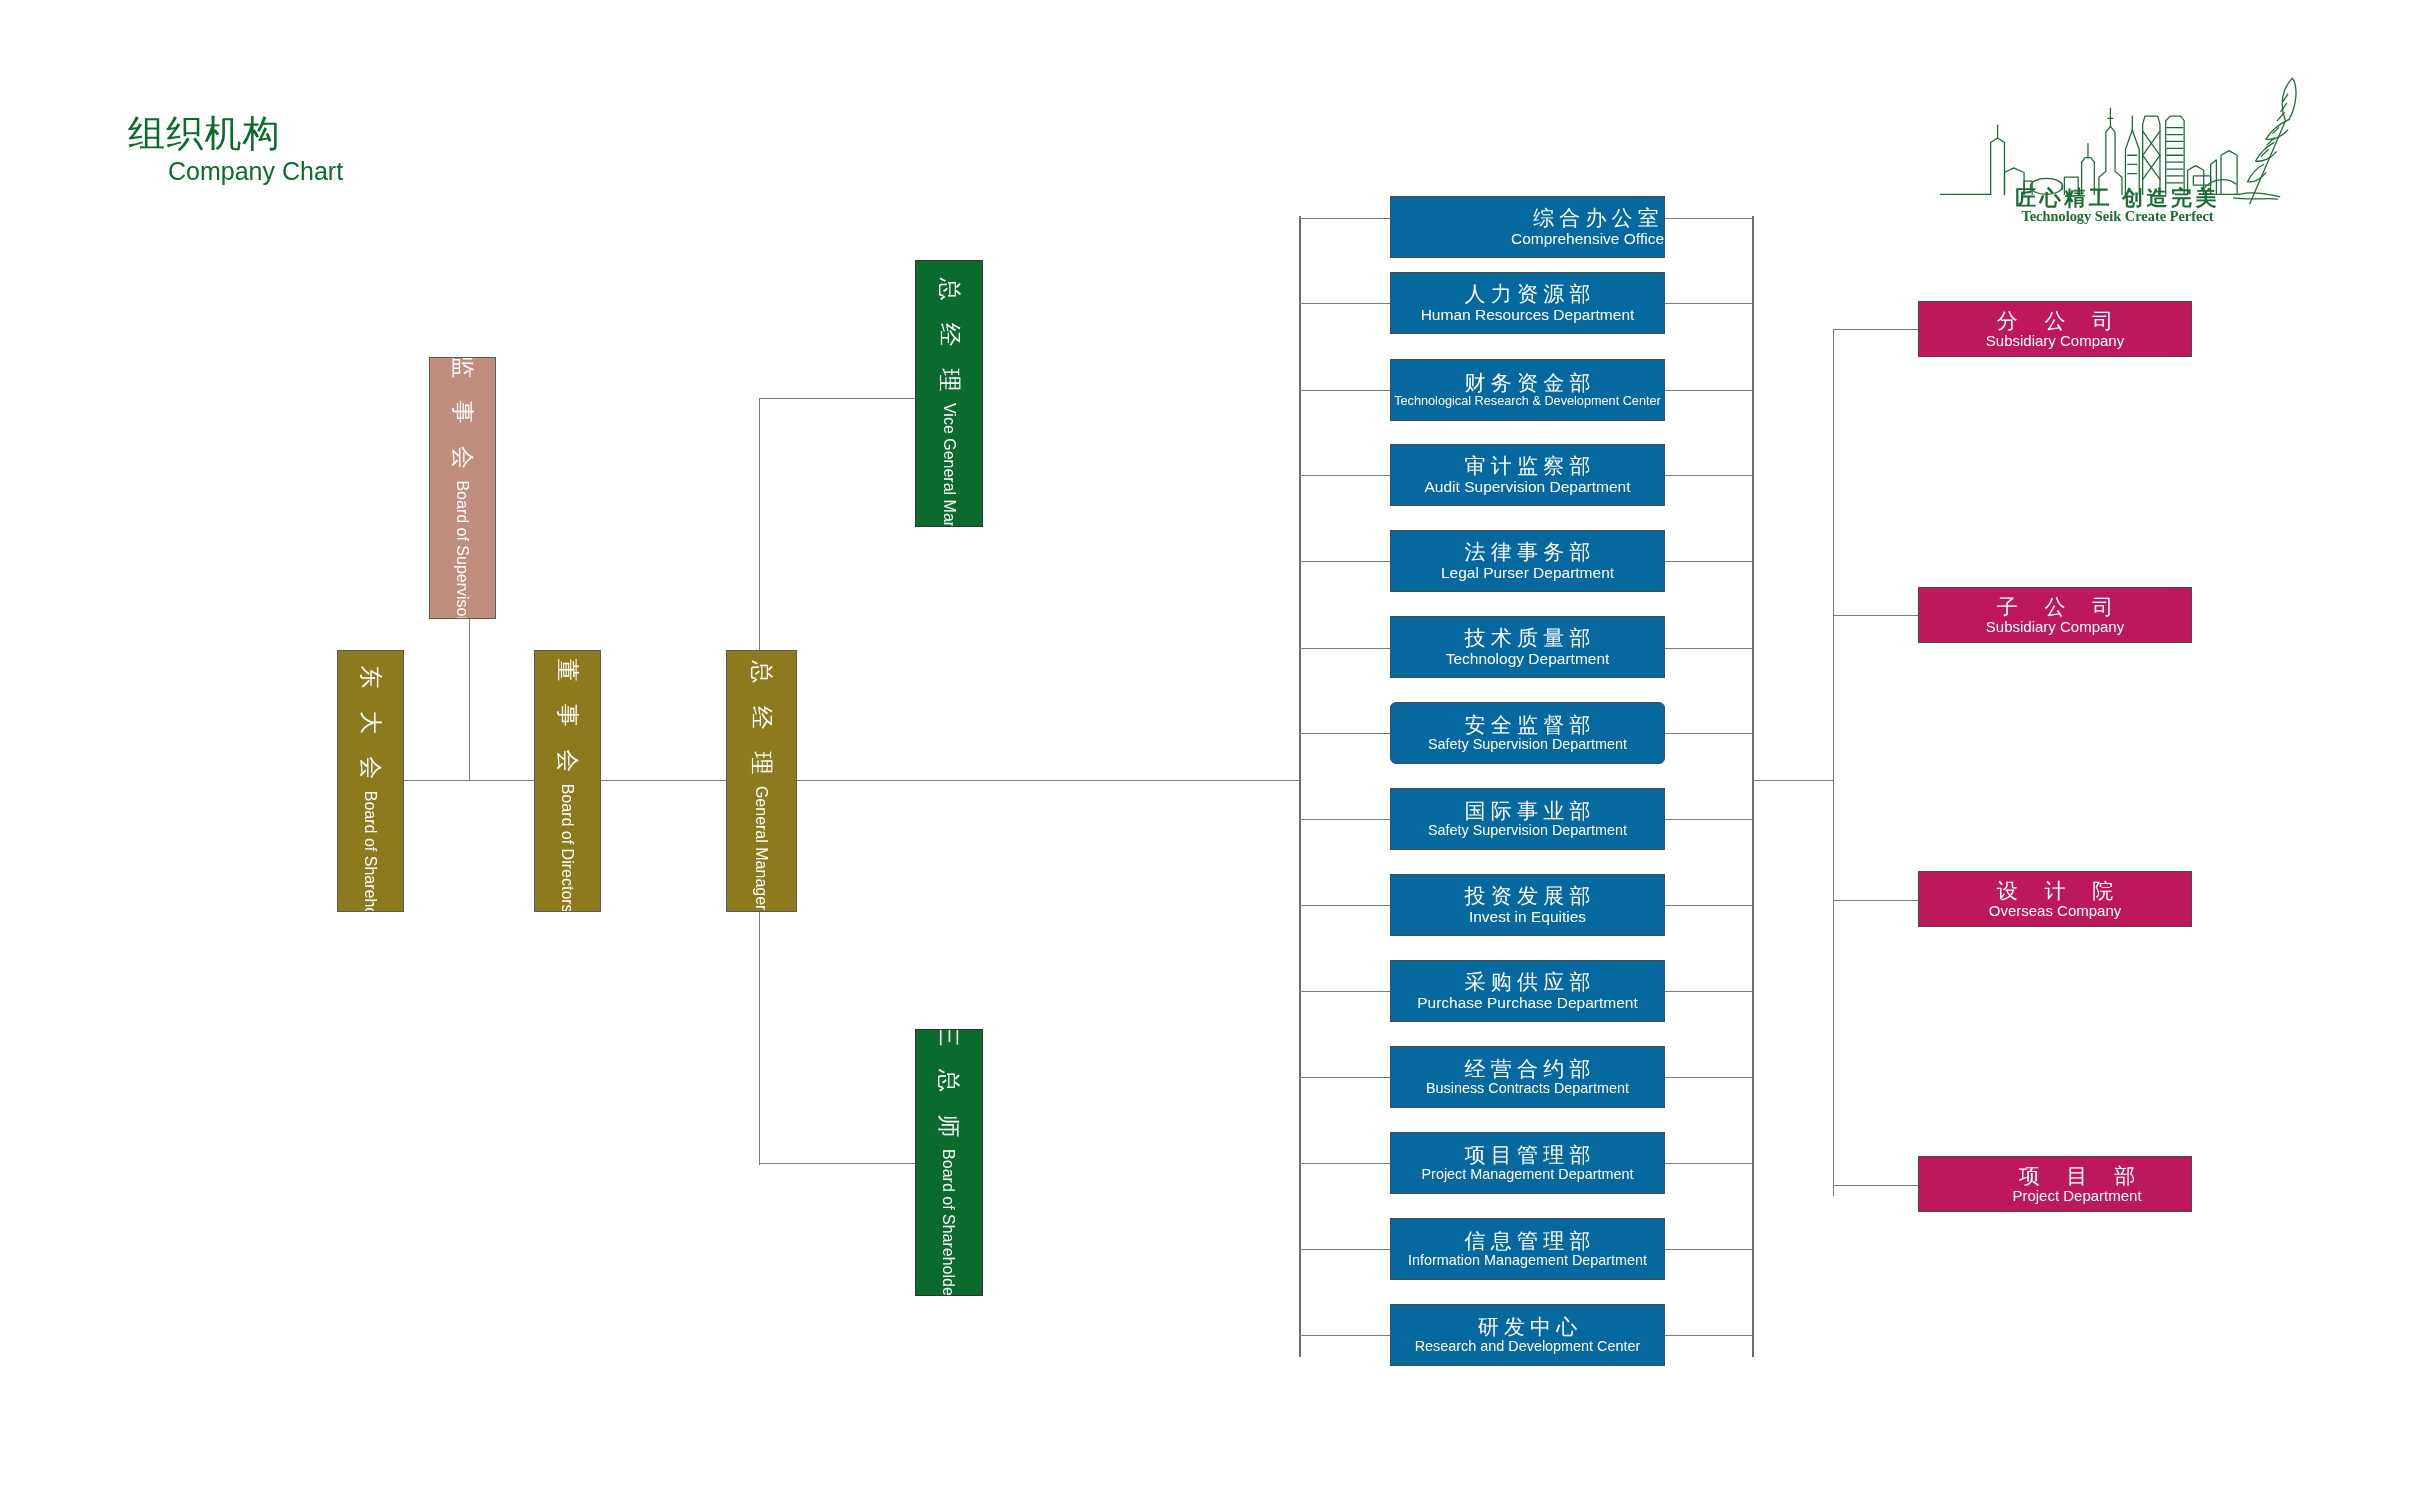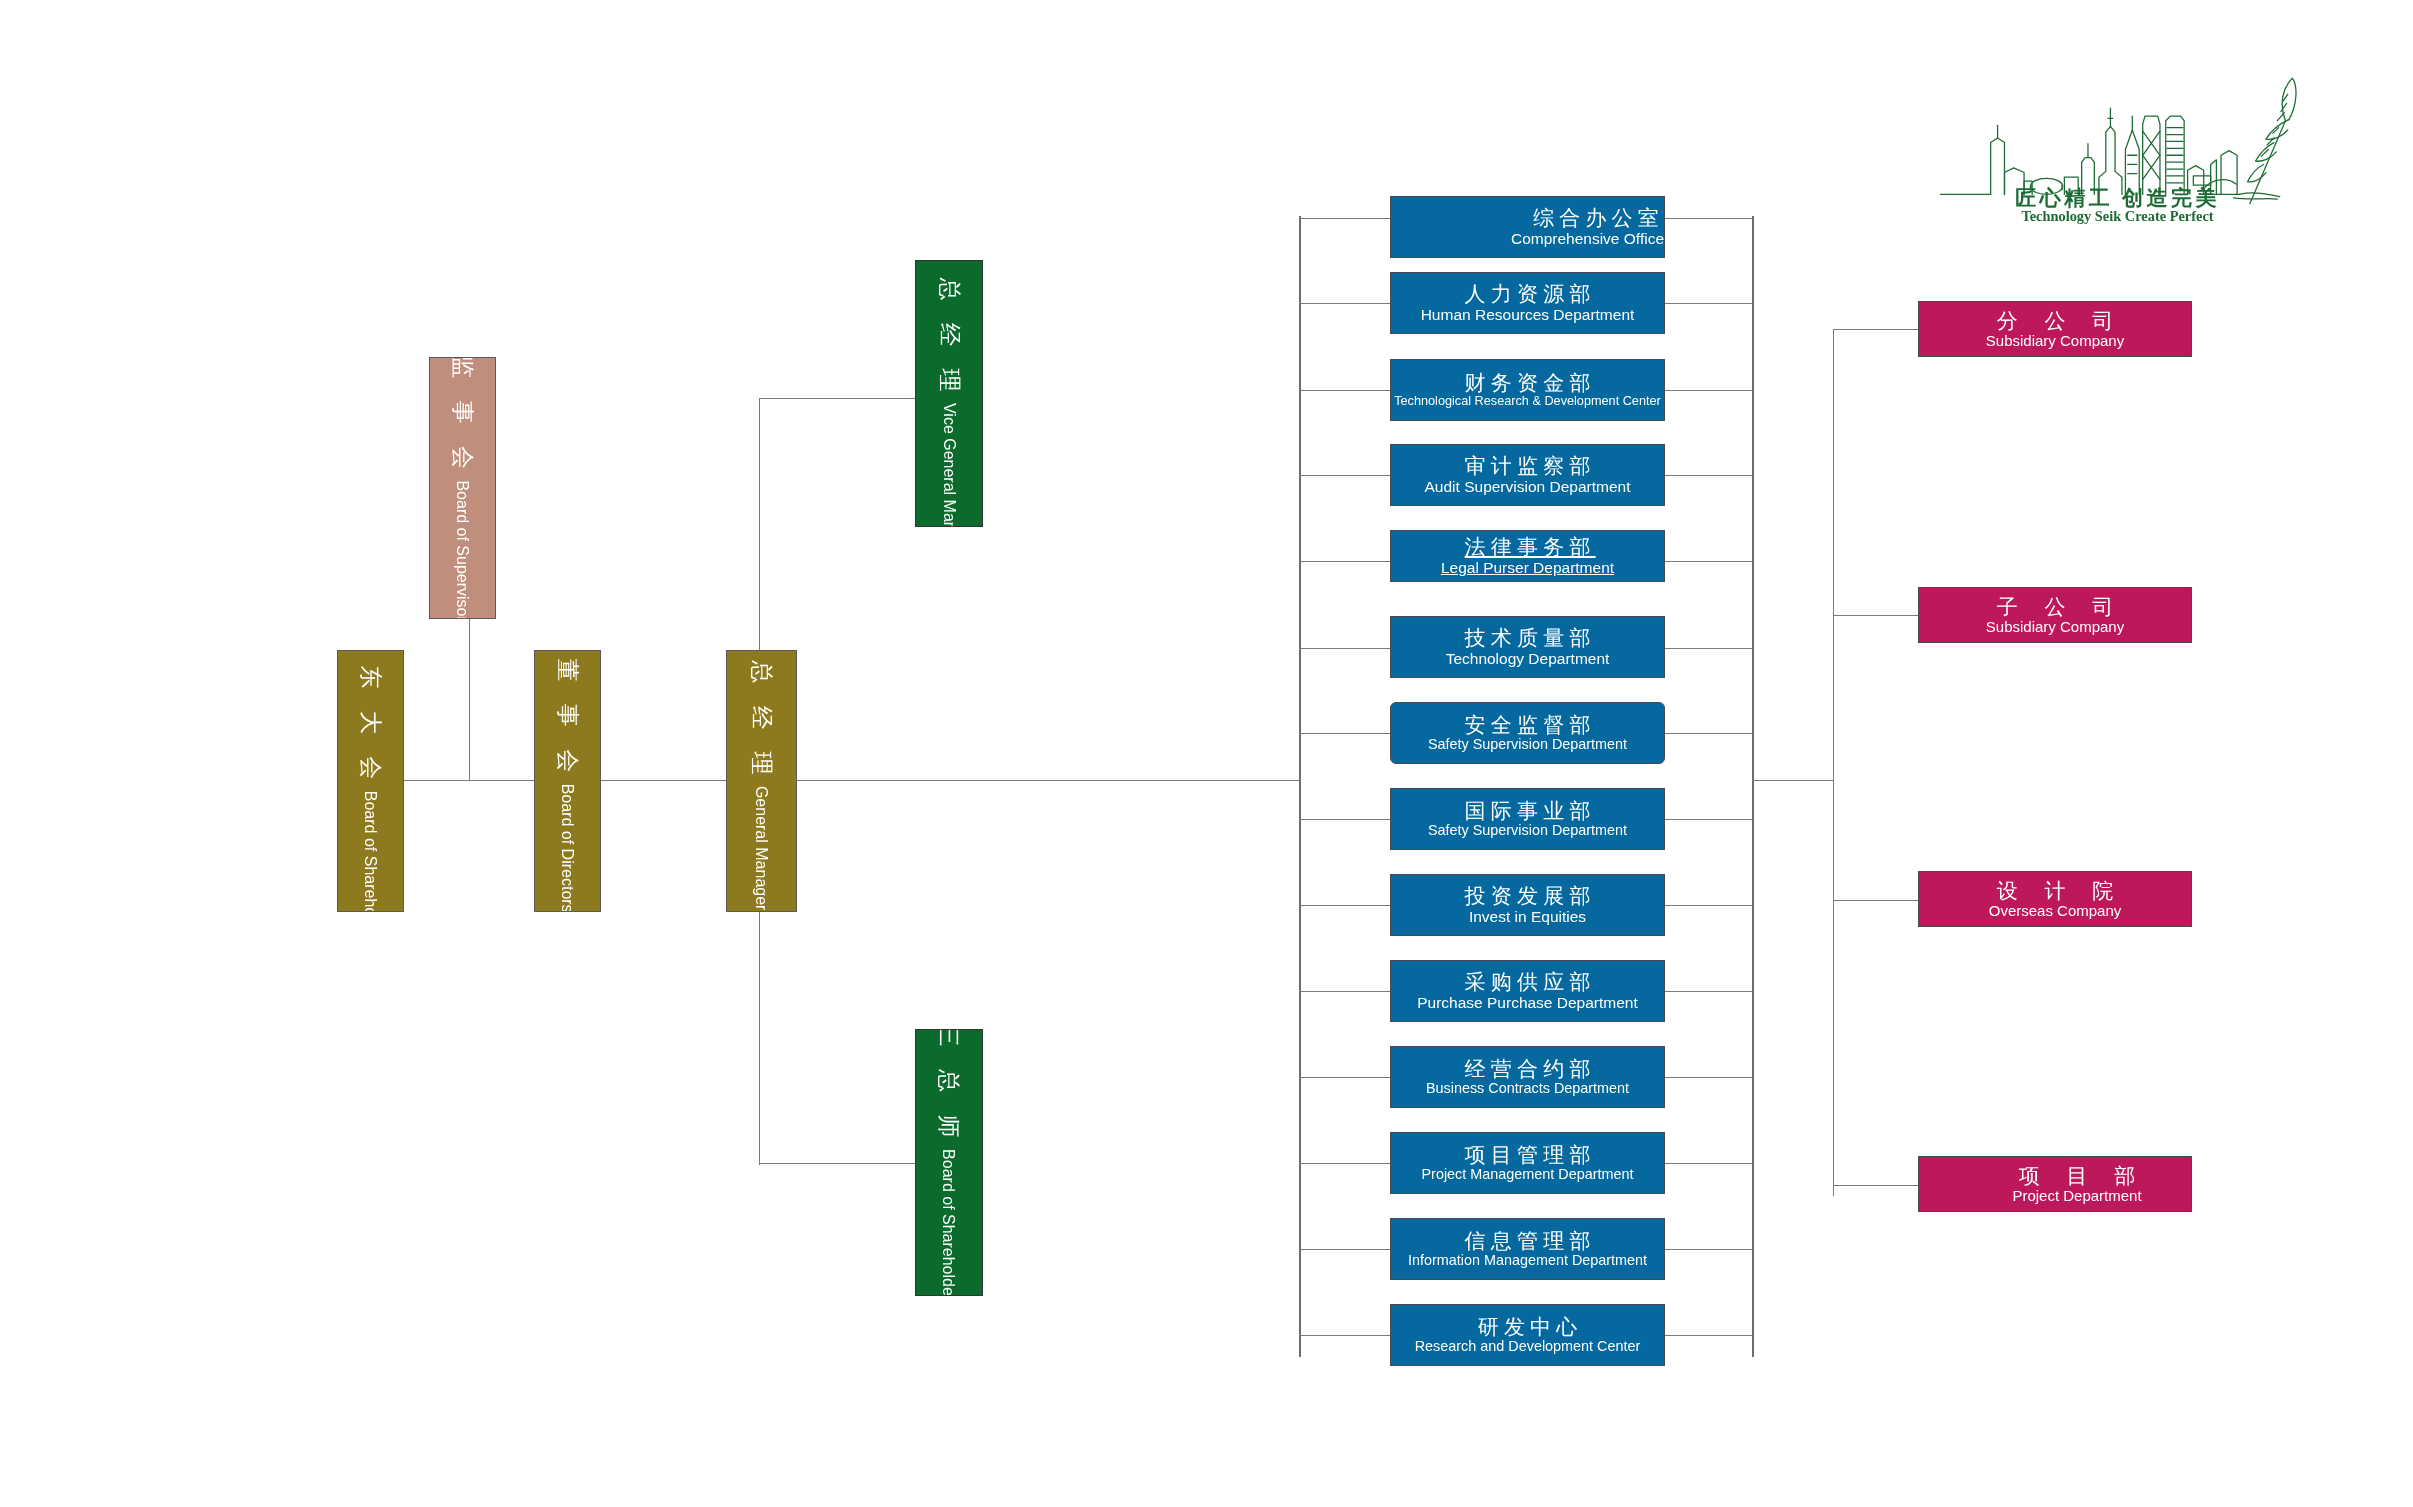--- a/index.html
+++ b/index.html
@@ -144,20 +144,24 @@
     white-space: nowrap;
   }
   .hbox.unit .h-cn { letter-spacing: 10.4px; text-indent: 10.4px; }
   .hbox.unit .h-en { font-size: 15px; }
 </style>
 </head>
 <body>
 
 <div id="page">
 
+  <div id="title-block">
+    <div id="title-cn">组织机构</div>
+    <div id="title-en">Company Chart</div>
+  </div>
 
   <div id="logo">
     <svg width="357" height="173" viewBox="0 0 620 300" fill="none" stroke="#1C6B34" stroke-width="2.2" stroke-linejoin="round" stroke-linecap="round">
 
       <path d="M0 228 L88 228"></path>
 
       <path d="M88 228 L88 138 L100 130 L112 138 L112 228"></path>
       <path d="M100 130 L100 108"></path>
 
       <path d="M112 228 L112 190 L128 182 L146 190 L146 228"></path>
@@ -319,21 +323,21 @@
         <div class="h-en">Human Resources Department</div>
       </div>
       <div class="hbox dept" style="left: 1390px; top: 359px; width: 275px; height: 62px;">
         <div class="h-cn">财务资金部</div>
         <div class="h-en" style="font-size: 12.7px;">Technological Research &amp; Development Center</div>
       </div>
       <div class="hbox dept" style="left: 1390px; top: 444px; width: 275px; height: 62px;">
         <div class="h-cn">审计监察部</div>
         <div class="h-en">Audit Supervision Department</div>
       </div>
-      <div class="hbox dept" style="left: 1390px; top: 530px; width: 275px; height: 52px; text-decoration: underline;">
+      <div class="hbox dept" style="left: 1390px; top: 530px; width: 275px; height: 62px;">
         <div class="h-cn">法律事务部</div>
         <div class="h-en">Legal Purser Department</div>
       </div>
       <div class="hbox dept" style="left: 1390px; top: 616px; width: 275px; height: 62px;">
         <div class="h-cn">技术质量部</div>
         <div class="h-en">Technology Department</div>
       </div>
       <div class="hbox dept" style="left: 1390px; top: 702px; width: 275px; height: 62px; border-radius: 6px;">
         <div class="h-cn">安全监督部</div>
         <div class="h-en" style="font-size: 14.4px;">Safety Supervision Department</div>

